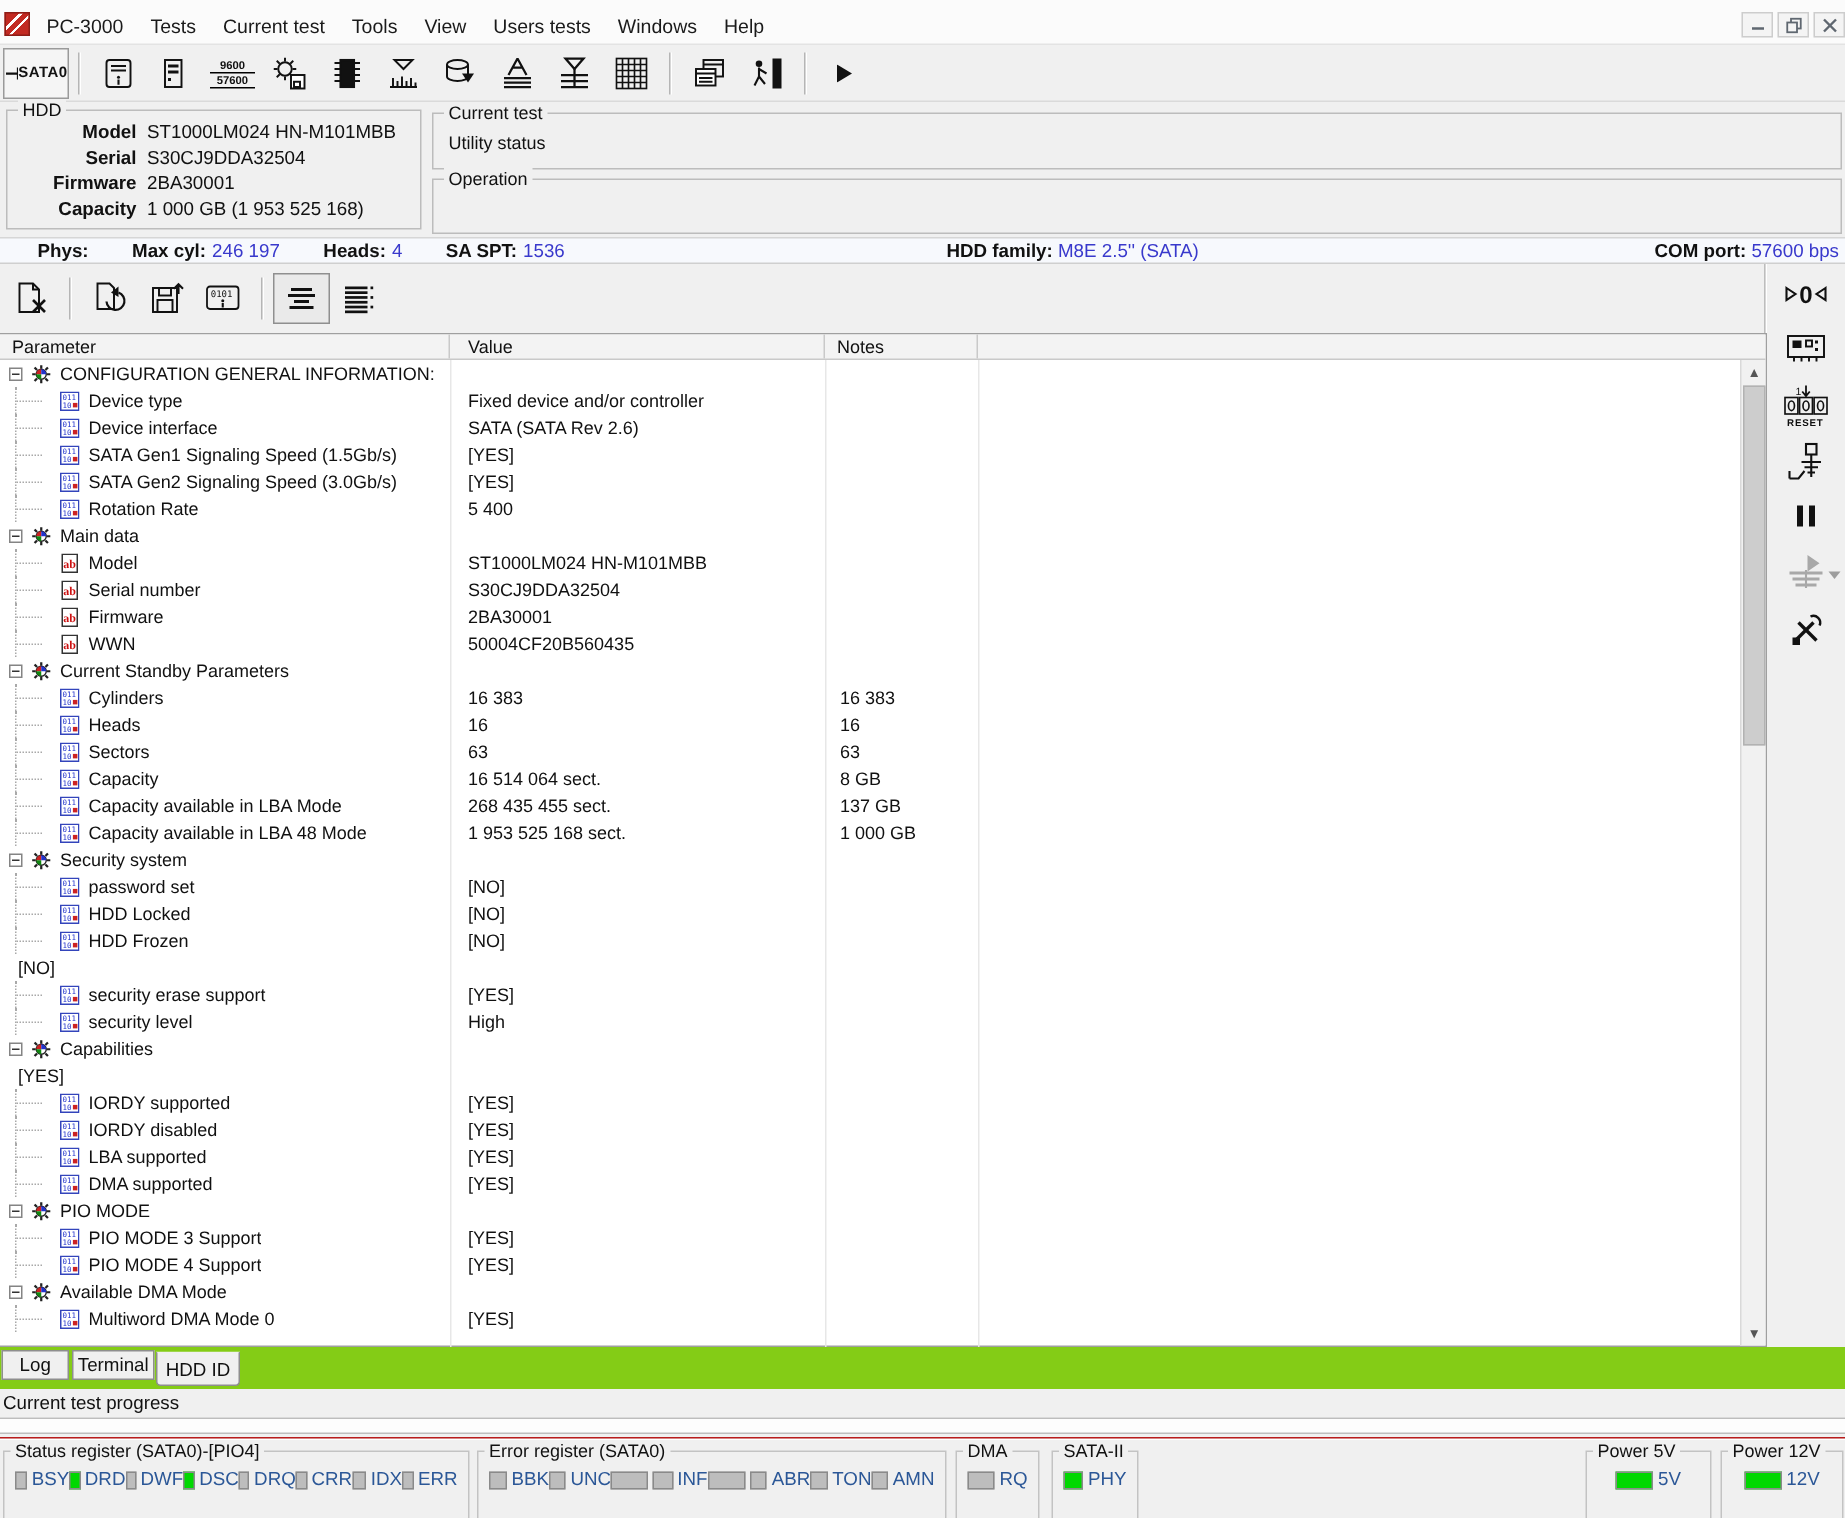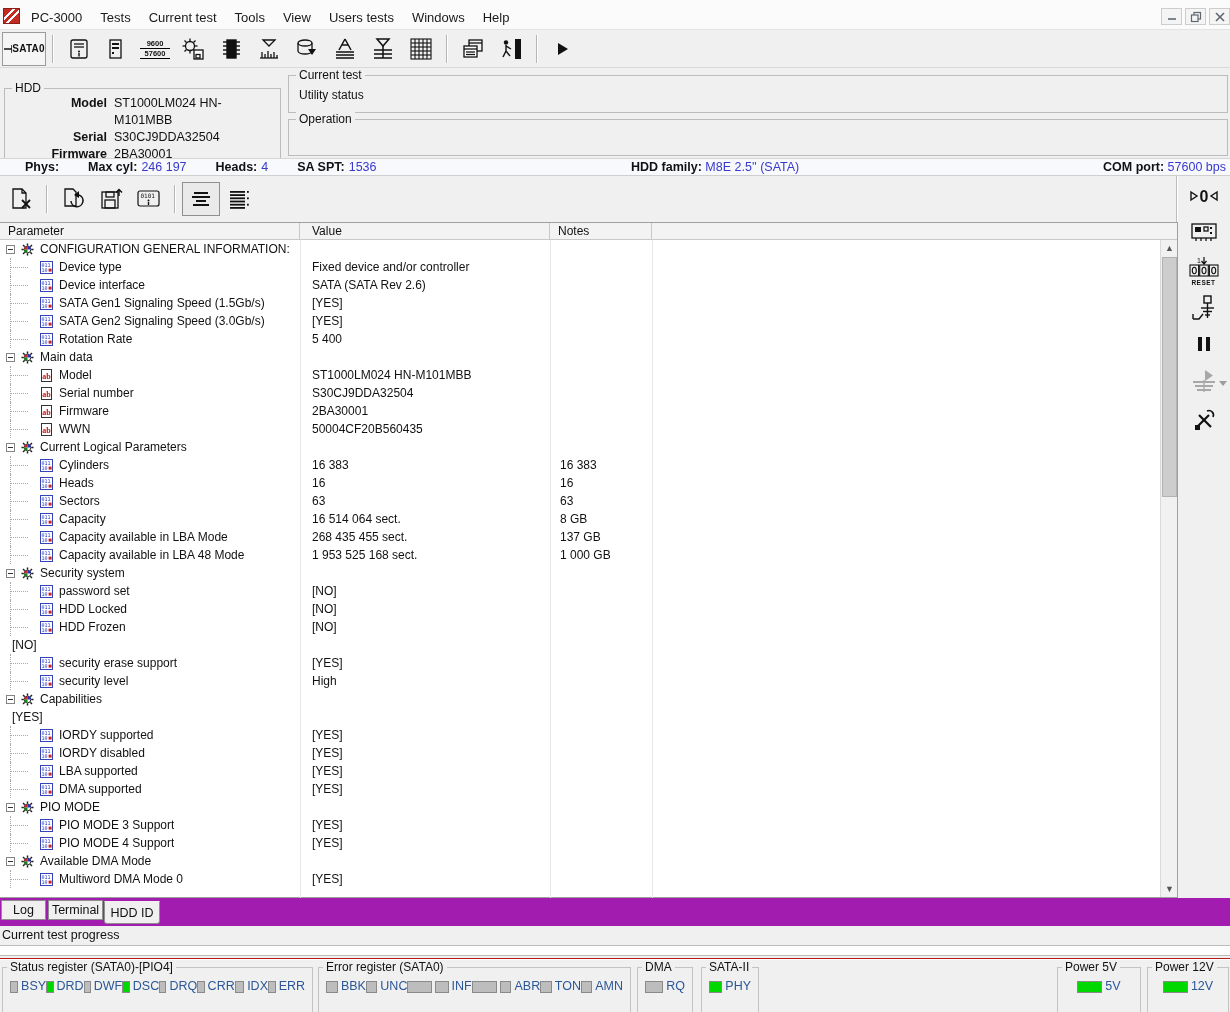--- a/index.html
+++ b/index.html
@@ -29,21 +29,21 @@
   .tbtn.sel { border:1px solid #8f8f8f; background:#eaeaea; }
   .baudicon { width:30px; }
   .baudicon div { font-size:7.5px; line-height:9px; font-weight:bold; text-align:center; border-bottom:1px solid #000; font-family:"Liberation Sans",sans-serif; }
 
   .toolbar2 { position:absolute; top:176px; left:0; height:46px; right:54px; display:flex; align-items:center; background:#f0f0f0; }
 
   
   .panels { position:absolute; top:68px; left:0; right:0; height:90px; background:#f0f0f0; }
   .groupbox { position:absolute; border:1px solid #bcbcbc; }
   .gb-title { position:absolute; top:-8px; left:7px; background:#f0f0f0; padding:0 3px; font-size:12px; white-space:nowrap; }
-  .hdd-box { left:4px; top:20px; width:277px; height:80px;padding-left:16px; }
+  .hdd-box { left:4px; top:5px; width:277px; height:80px; }
   .hdd-fields { padding-top:6px; }
   .hdd-row { display:flex; line-height:17px; }
   .hdd-lbl { width:86px; text-align:right; font-weight:bold; margin-right:7px; font-size:12.5px; }
   .hdd-val { font-size:12.5px; }
   .hdd-arrow { position:absolute; left:1px; top:92px; width:0; height:0; border-left:4px solid transparent; border-right:4px solid transparent; border-top:6px solid #333; }
   .ct-box { left:288px; right:2px; top:7px; height:38px; }
   .ct-status { position:absolute; left:10px; top:12px; font-size:12px; }
   .op-box { left:288px; right:2px; top:51px; height:37px; }
 
   
@@ -85,21 +85,21 @@
   .ic13 { width:13px; height:13px; flex:none; margin-right:6px; }
   .plabel { overflow:hidden; text-overflow:clip; }
 
   
   .vscroll { position:absolute; right:0; top:17px; bottom:0; width:17px; background:#f1f1f1; border-left:1px solid #d9d9d9; }
   .sarrow { position:absolute; left:0; width:17px; height:16px; display:flex; align-items:center; justify-content:center; color:#555; font-size:9px; }
   .sarrow.up { top:0; } .sarrow.down { bottom:0; }
   .sthumb { position:absolute; left:1px; width:15px; top:17px; height:240px; background:#cdcdcd; border:1px solid #b2b2b2; }
 
   
-  .tabbar { position:absolute; top:898px; left:0; right:0; height:28px; background:#a21caf; }
+  .tabbar { position:absolute; top:898px; left:0; right:0; height:28px; background:#84cc16; }
   .tab { position:absolute; display:flex; align-items:center; justify-content:center; font-size:12.5px; border:1px solid #8e8e8e; background:#f0f0f0; }
   .tab.inactive { top:2px; height:20px; }
   .tab.active { top:3px; height:23px; border-top-color:#f0f0f0; border-radius:0 0 3px 3px; }
   .t-log { left:1px; width:45px; }
   .t-terminal { left:48px; width:55px; }
   .t-hddid { left:104px; width:56px; }
   .progresslabel { position:absolute; top:928px; left:2px; font-size:12.5px; }
   .progressbar { position:absolute; top:945px; left:0; right:0; height:11px; background:#fdfdfd; border-top:1px solid #bdbdbd; border-bottom:1px solid #bdbdbd; }
 
   
@@ -669,21 +669,21 @@
               <line x1="2.2" y1="2.2" x2="4" y2="4"></line>
               <line x1="10" y1="10" x2="11.8" y2="11.8"></line>
               <line x1="2.2" y1="11.8" x2="4" y2="10"></line>
               <line x1="10" y1="4" x2="11.8" y2="2.2"></line>
             </g>
             <circle cx="7" cy="7" r="3.6" fill="#fff" stroke="#222"></circle>
             <path d="M7 3.4 A3.6 3.6 0 0 0 3.4 7 L7 7 Z" fill="#cc2222"></path>
             <path d="M3.4 7 A3.6 3.6 0 0 0 7 10.6 L7 7 Z" fill="#118811"></path>
             <path d="M7 3.4 A3.6 3.6 0 0 1 10.6 7 L7 7 Z" fill="#2233cc"></path>
           </svg>
-          <span class="plabel">Current Logical Parameters</span>
+          <span class="plabel">Current Standby Parameters</span>
         </div>
         <div class="c-value"></div>
         <div class="c-notes"></div>
       </div>
       <div class="trow">
         <div class="c-param">
           <span class="tree-ind"></span>
           <svg class="ic13" viewBox="0 0 13 13">
             <rect x="0.5" y="0.5" width="12" height="12" fill="#fff" stroke="#3344bb"></rect>
             <text x="1.6" y="5.6" font-size="5" fill="#2233cc" style="font-family:'DejaVu Sans Mono',monospace">011</text>

